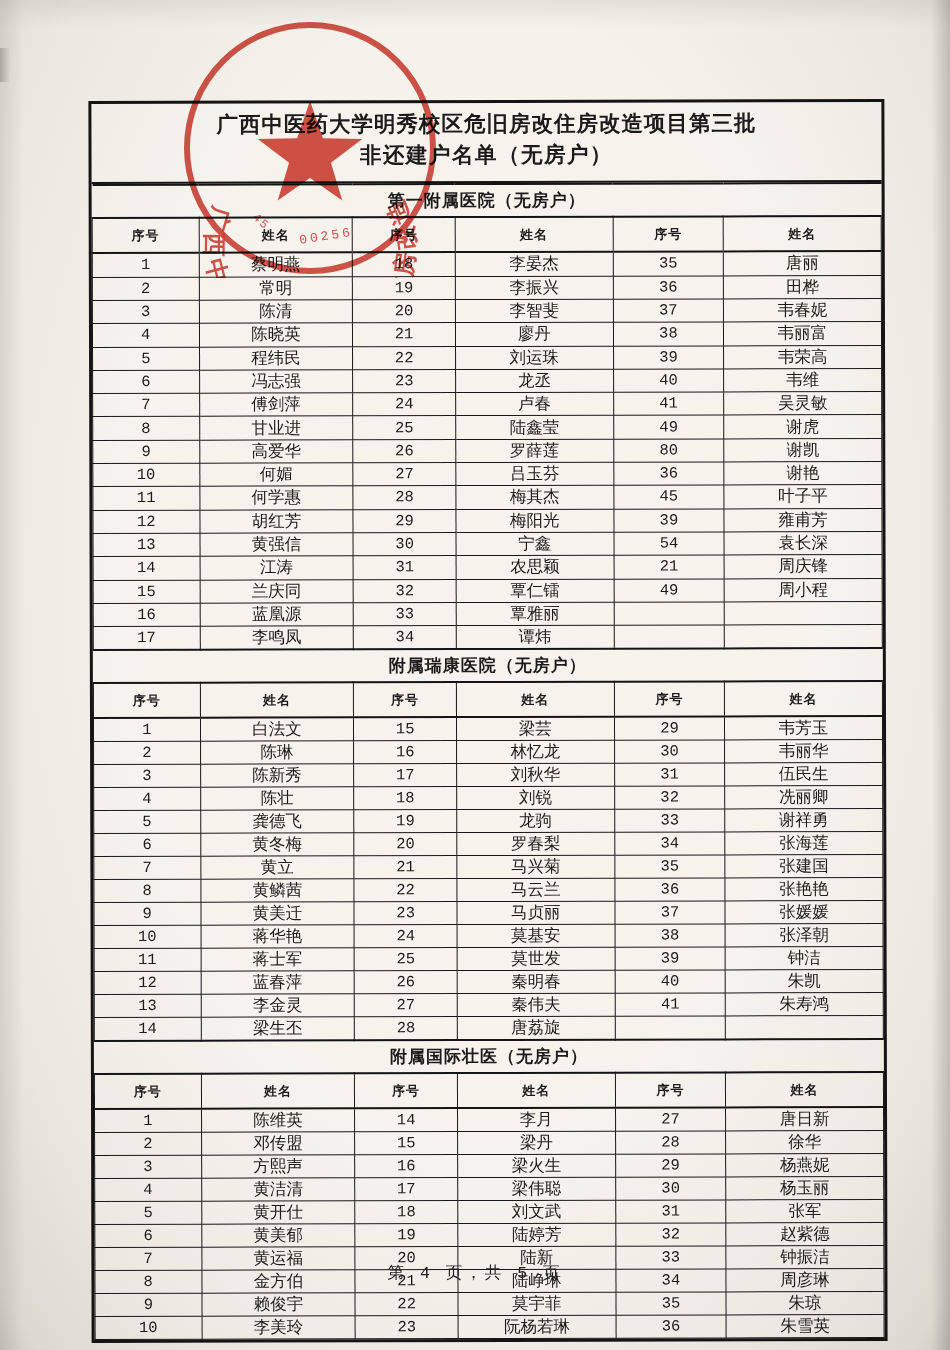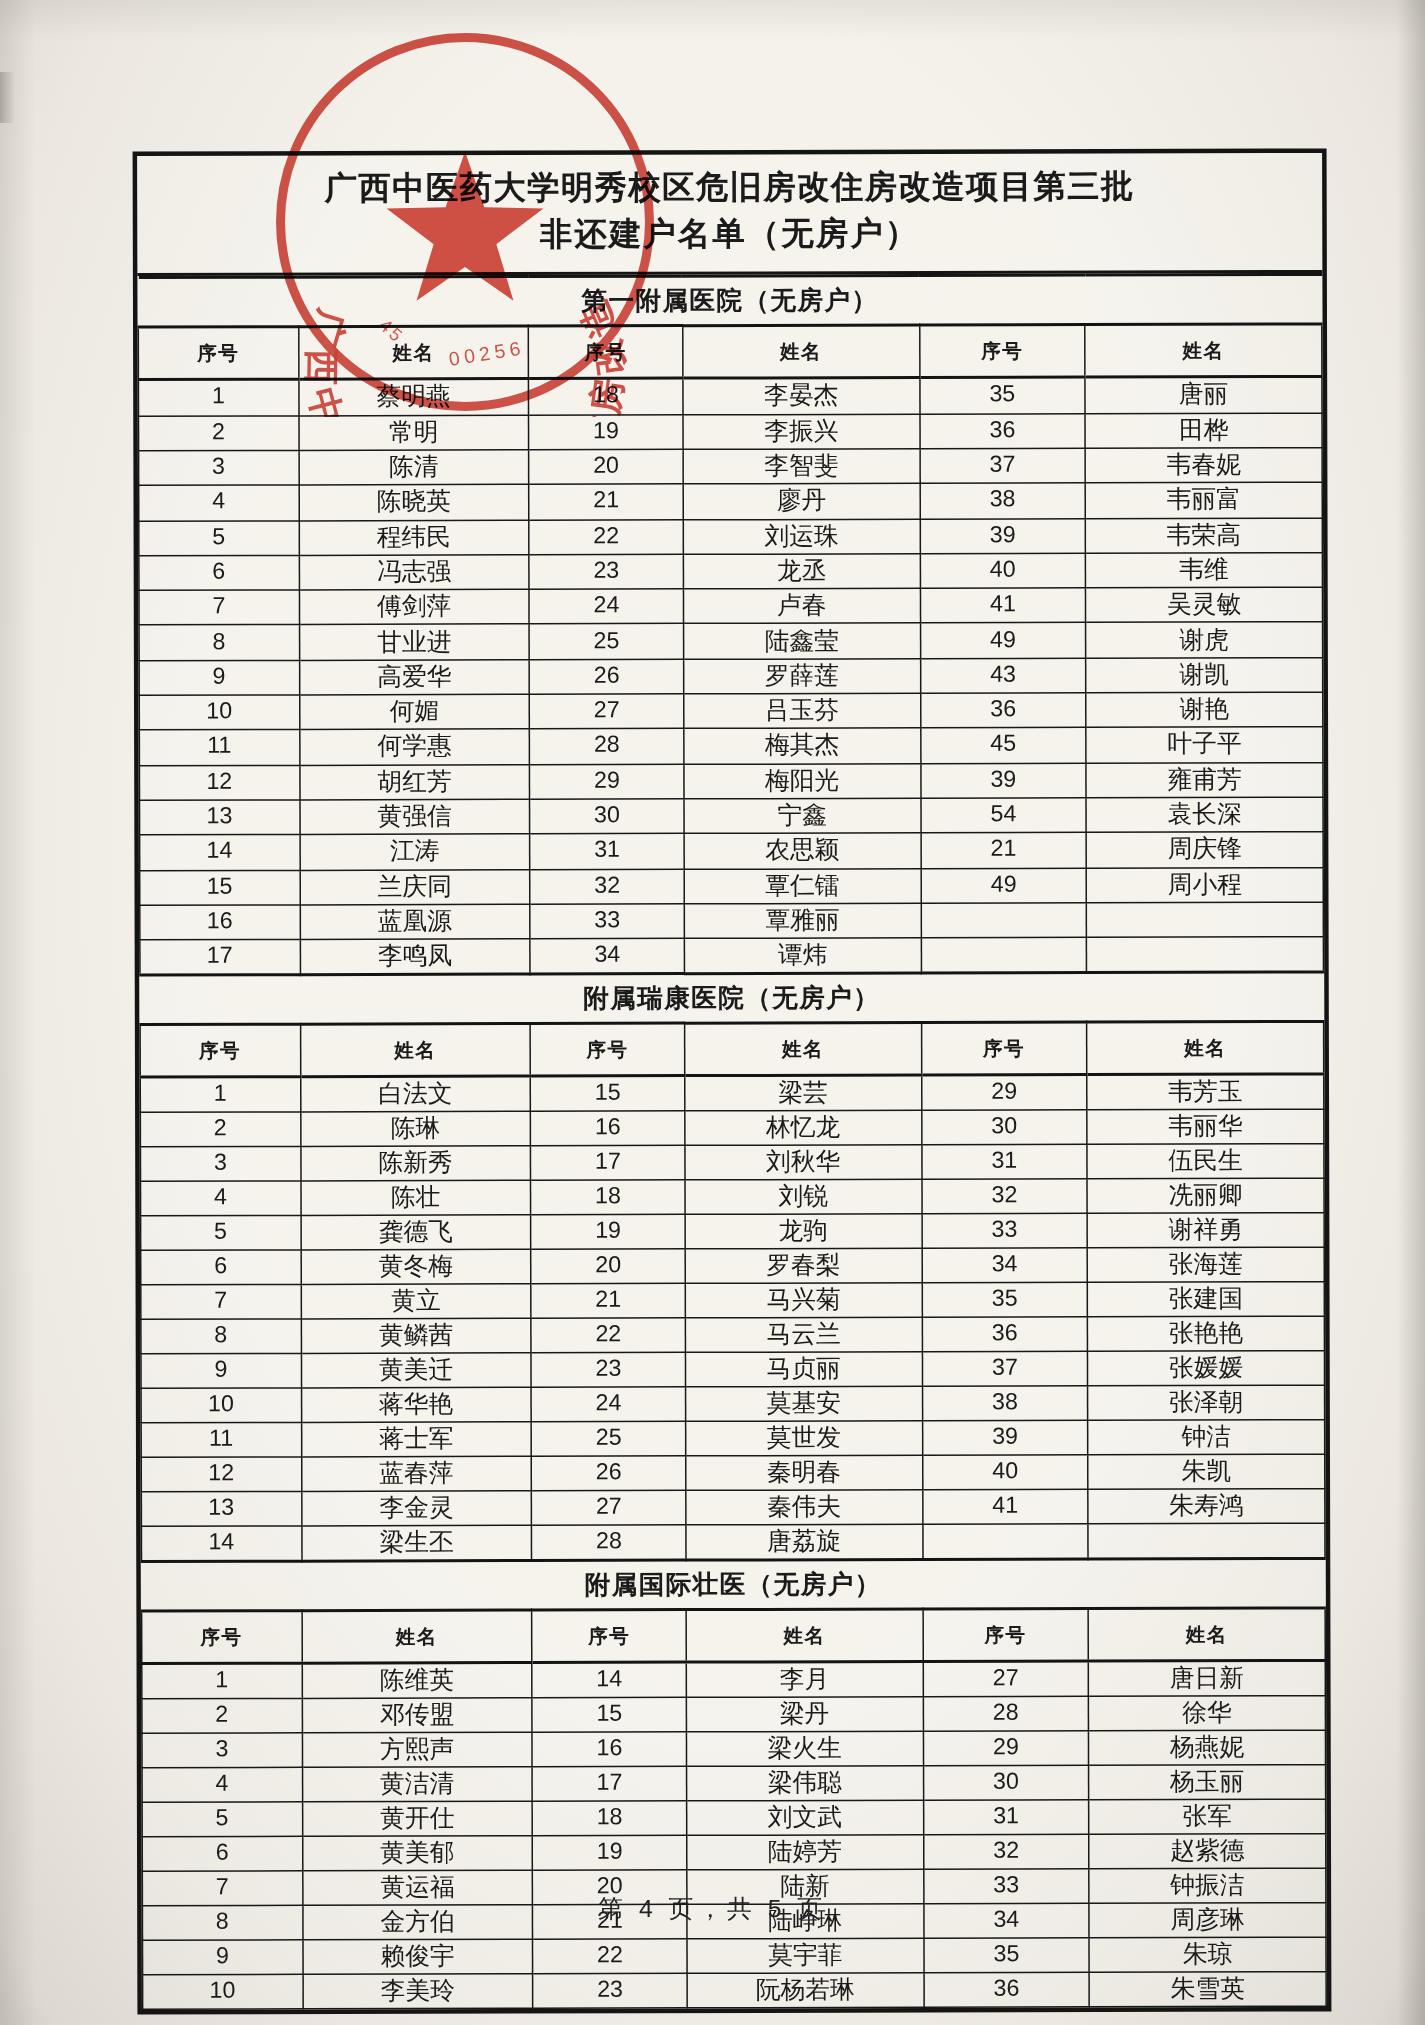--- a/index.html
+++ b/index.html
@@ -1,18 +1,18 @@
 <!DOCTYPE html>
 <html><head>
 <meta charset="utf-8">
 <style>
   html,body{margin:0;padding:0;background:#d8d5ce;}
   .page{
     position:relative;width:950px;height:1350px;overflow:hidden;
-    font-family:Liberation Sans, sans-serif;color:#1b1b1b;
+    font-family:Liberation Mono, monospace;color:#1b1b1b;
     background:
       linear-gradient(to right, rgba(120,116,110,0.18) 0%, rgba(0,0,0,0) 2.5%),
       linear-gradient(to left, rgba(100,96,90,0.30) 0%, rgba(0,0,0,0) 2%),
       linear-gradient(to bottom, rgba(110,106,100,0.12) 0%, rgba(0,0,0,0) 2%),
       radial-gradient(ellipse at 50% 42%, #f5f2eb 50%, #ece8e1 78%, #ddd9d1 96%, #cfcbc3 100%);
   }
   .corner-artifact{
     position:absolute;left:0;top:48px;width:10px;height:34px;
     background:linear-gradient(to right,#8a867f,rgba(0,0,0,0));opacity:.55;
   }
@@ -148,21 +148,21 @@
             <td class="seq">25</td>
             <td class="name">陆鑫莹</td>
             <td class="seq">49</td>
             <td class="name">谢虎</td>
           </tr>
           <tr class="data-row s0">
             <td class="seq">9</td>
             <td class="name">高爱华</td>
             <td class="seq">26</td>
             <td class="name">罗薛莲</td>
-            <td class="seq">43</td>
+            <td class="seq">80</td>
             <td class="name">谢凯</td>
           </tr>
           <tr class="data-row s0">
             <td class="seq">10</td>
             <td class="name">何媚</td>
             <td class="seq">27</td>
             <td class="name">吕玉芬</td>
             <td class="seq">36</td>
             <td class="name">谢艳</td>
           </tr>

